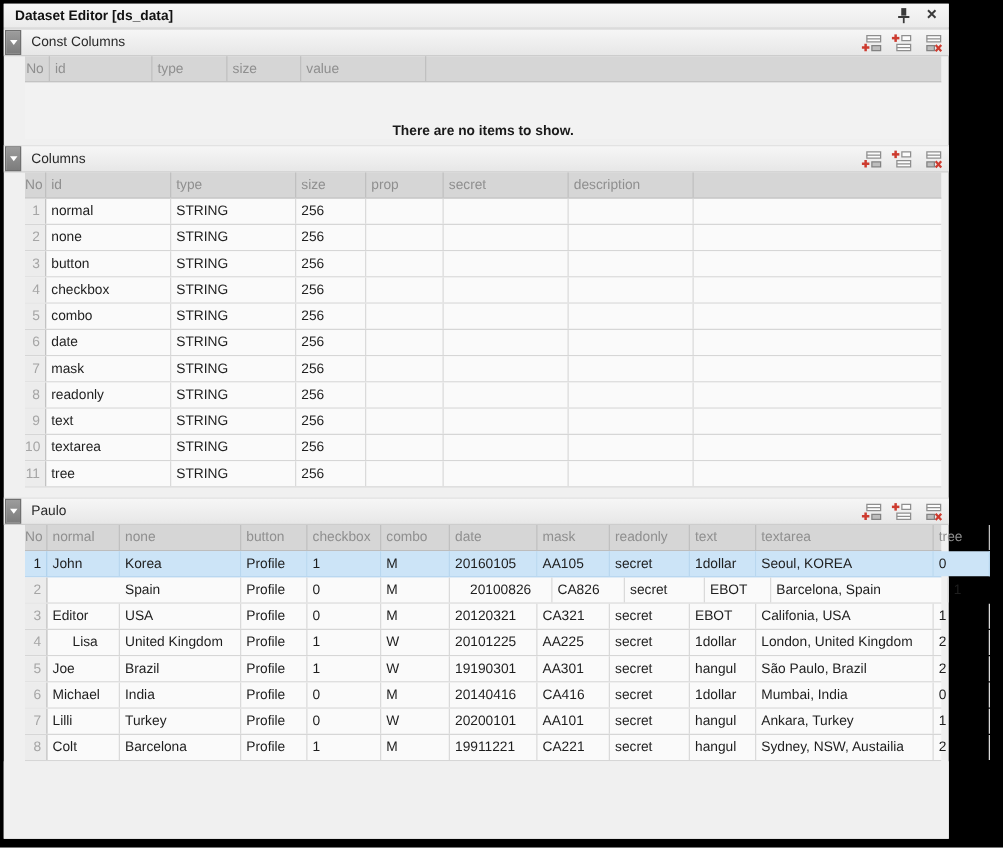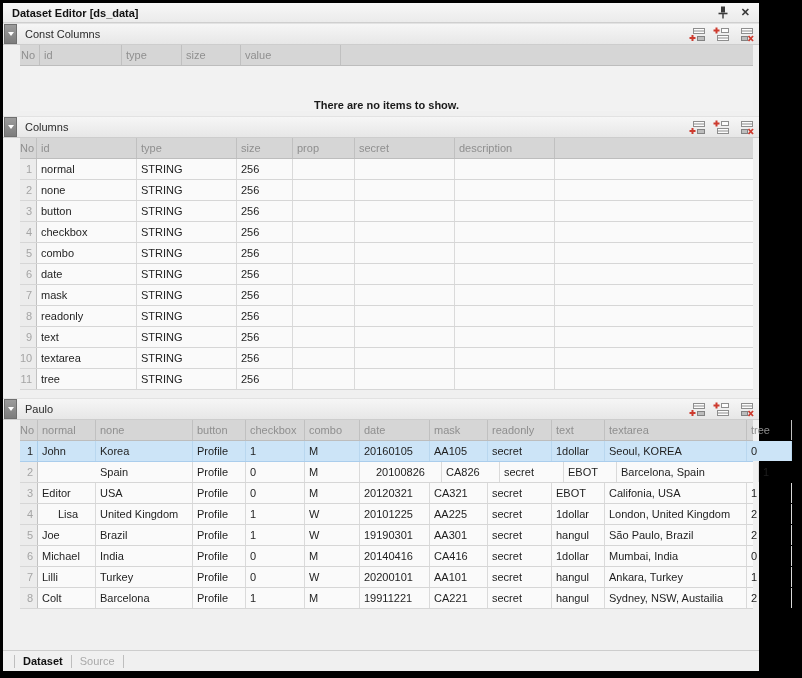--- a/index.html
+++ b/index.html
@@ -468,21 +468,14 @@
           <div class="cell" style="width: 58px;">CA221</div>
           <div class="cell" style="width: 64px;">secret</div>
           <div class="cell" style="width: 53px;">hangul</div>
           <div class="cell" style="width: 142px;">Sydney, NSW, Austailia</div>
           <div class="cell" style="width: 45px;">2</div>
         </div>
       </div>
     <div class="rows-spacer"></div>
   </div>
 
-  <div class="footer">
-    <span class="fsep"></span>
-    <span class="ftab active">Dataset</span>
-    <span class="fsep"></span>
-    <span class="ftab">Source</span>
-    <span class="fsep"></span>
-  </div>
 
 </div>
 
 </body></html>

